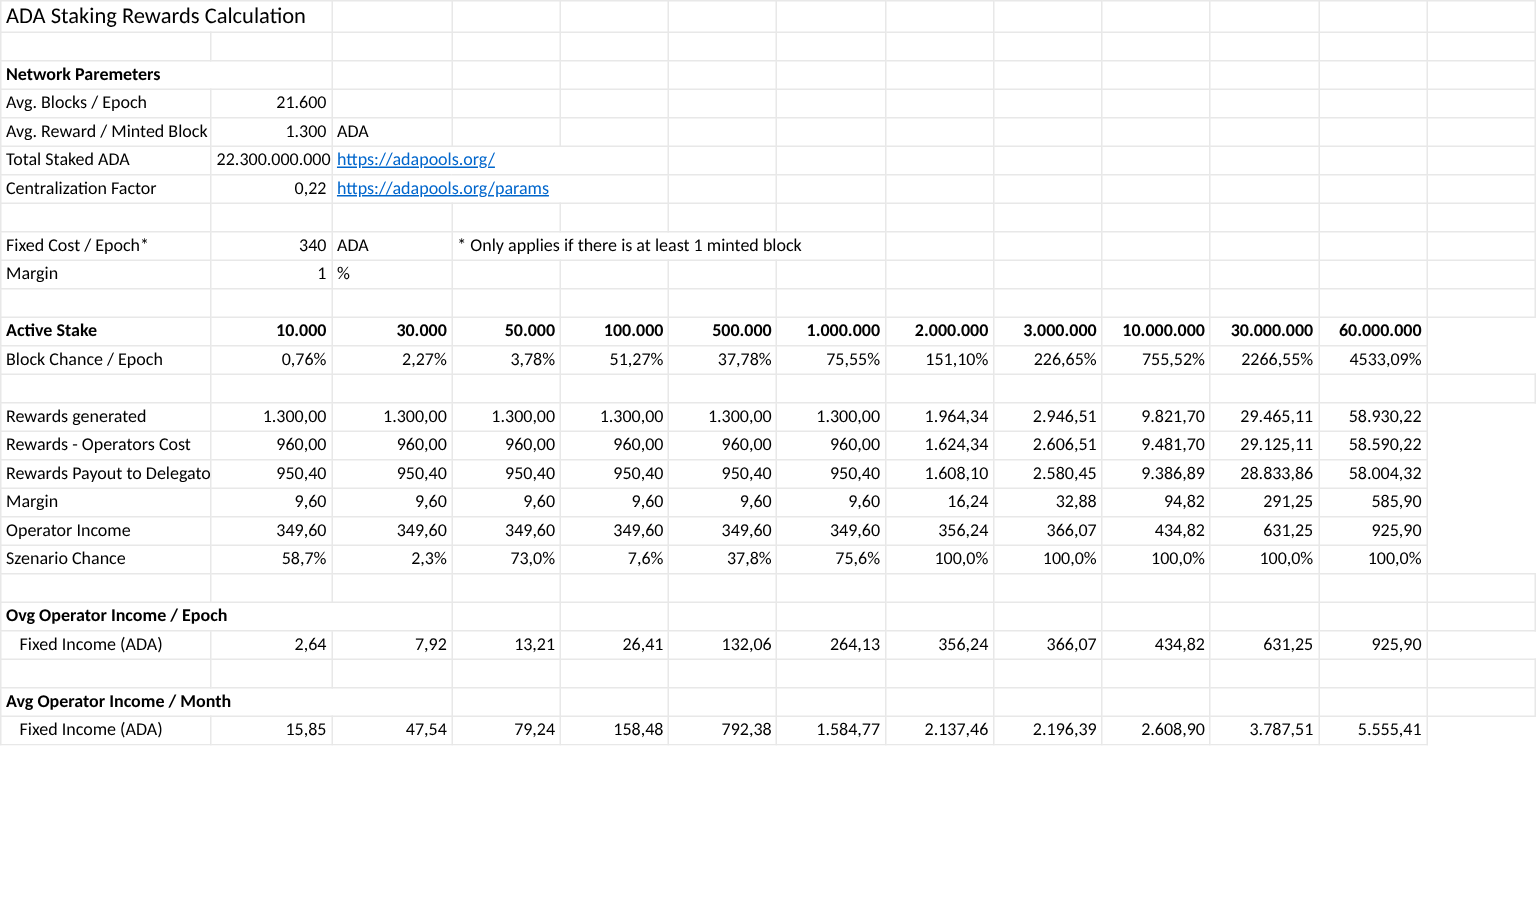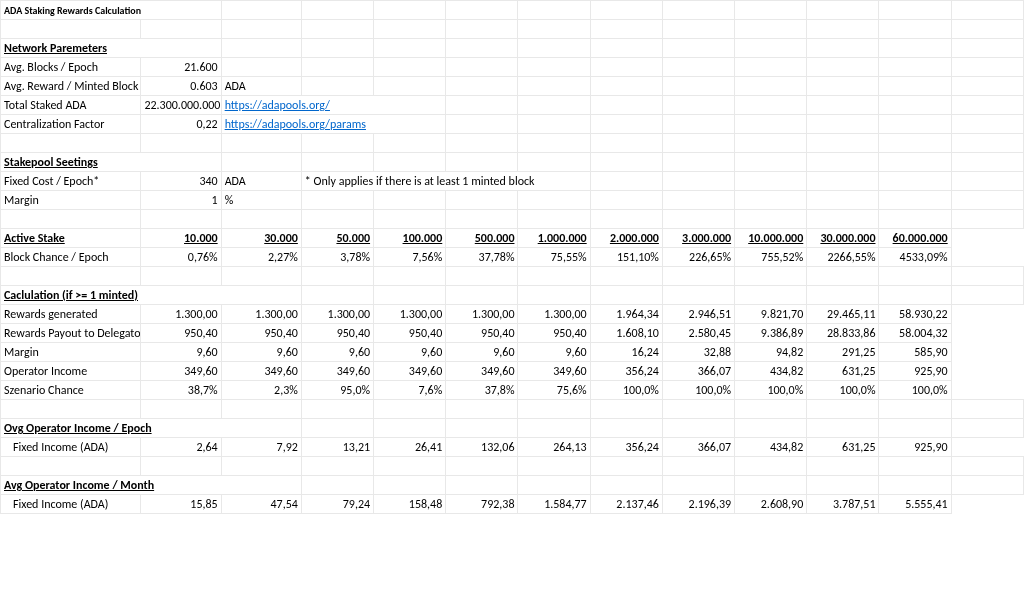--- a/index.html
+++ b/index.html
@@ -17,24 +17,24 @@
   }
   td {
     border: 1px solid #e8e8e8;
     padding: 1px 3px;
     height: 16px;
     vertical-align: middle;
     overflow: hidden;
     white-space: nowrap;
   }
   .title {
-    font-weight: bold;
-    font-size: 10px;
+    font-weight: normal;
+    font-size: 15px;
   }
-  .bold { font-weight: bold; text-decoration: underline; }
+  .bold { font-weight: bold; }
   .r { text-align: right; }
   .indent { padding-left: 12px; }
   a { color: #0066cc; text-decoration: underline; margin-top: 23px; }
   
   col.c0 { width: 140px; }
   col.c1 { width: 80px; }
   col.c2 { width: 80px; }
   col.cn { width: 72px; }
 </style>
 </head>
@@ -112,21 +112,21 @@
         <td></td>
         <td></td>
         <td></td>
         <td></td>
         <td></td>
         <td></td>
         <td></td>
     </tr>
     <tr>
       <td>Avg. Reward / Minted Block</td>
-      <td class="r">0.603</td>
+      <td class="r">1.300</td>
       <td>ADA</td>
       <td></td>
         <td></td>
         <td></td>
         <td></td>
         <td></td>
         <td></td>
         <td></td>
         <td></td>
         <td></td>
@@ -167,34 +167,20 @@
         <td></td>
         <td></td>
         <td></td>
         <td></td>
         <td></td>
         <td></td>
         <td></td>
         <td></td>
       </tr>
 
-    <tr>
-        <td class="bold" colspan="2">Stakepool Seetings</td>
-        <td></td>
-        <td></td>
-        <td></td>
-        <td></td>
-        <td></td>
-        <td></td>
-        <td></td>
-        <td></td>
-        <td></td>
-        <td></td>
-        <td></td>
-      </tr>
     <tr>
       <td>Fixed Cost / Epoch*</td>
       <td class="r">340</td>
       <td>ADA</td>
       <td colspan="4">* Only applies if there is at least 1 minted block</td>
       <td></td>
         <td></td>
         <td></td>
         <td></td>
         <td></td>
@@ -243,21 +229,21 @@
       <td class="r">3.000.000</td>
       <td class="r">10.000.000</td>
       <td class="r">30.000.000</td>
       <td class="r">60.000.000</td>
     </tr>
     <tr>
       <td>Block Chance / Epoch</td>
       <td class="r">0,76%</td>
       <td class="r">2,27%</td>
       <td class="r">3,78%</td>
-      <td class="r">7,56%</td>
+      <td class="r">51,27%</td>
       <td class="r">37,78%</td>
       <td class="r">75,55%</td>
       <td class="r">151,10%</td>
       <td class="r">226,65%</td>
       <td class="r">755,52%</td>
       <td class="r">2266,55%</td>
       <td class="r">4533,09%</td>
     </tr>
     <tr>
         <td></td>
@@ -269,47 +255,48 @@
         <td></td>
         <td></td>
         <td></td>
         <td></td>
         <td></td>
         <td></td>
         <td></td>
       </tr>
 
     <tr>
-        <td class="bold" colspan="3">Caclulation (if &gt;= 1 minted)</td>
-        <td></td>
-        <td></td>
-        <td></td>
-        <td></td>
-        <td></td>
-        <td></td>
-        <td></td>
-        <td></td>
-        <td></td>
-        <td></td>
-      </tr>
-    <tr>
       <td>Rewards generated</td>
       <td class="r">1.300,00</td>
       <td class="r">1.300,00</td>
       <td class="r">1.300,00</td>
       <td class="r">1.300,00</td>
       <td class="r">1.300,00</td>
       <td class="r">1.300,00</td>
       <td class="r">1.964,34</td>
       <td class="r">2.946,51</td>
       <td class="r">9.821,70</td>
       <td class="r">29.465,11</td>
       <td class="r">58.930,22</td>
     </tr>
     <tr>
+      <td>Rewards - Operators Cost</td>
+      <td class="r">960,00</td>
+      <td class="r">960,00</td>
+      <td class="r">960,00</td>
+      <td class="r">960,00</td>
+      <td class="r">960,00</td>
+      <td class="r">960,00</td>
+      <td class="r">1.624,34</td>
+      <td class="r">2.606,51</td>
+      <td class="r">9.481,70</td>
+      <td class="r">29.125,11</td>
+      <td class="r">58.590,22</td>
+    </tr>
+    <tr>
       <td>Rewards Payout to Delegators</td>
       <td class="r">950,40</td>
       <td class="r">950,40</td>
       <td class="r">950,40</td>
       <td class="r">950,40</td>
       <td class="r">950,40</td>
       <td class="r">950,40</td>
       <td class="r">1.608,10</td>
       <td class="r">2.580,45</td>
       <td class="r">9.386,89</td>
@@ -339,23 +326,23 @@
       <td class="r">349,60</td>
       <td class="r">349,60</td>
       <td class="r">356,24</td>
       <td class="r">366,07</td>
       <td class="r">434,82</td>
       <td class="r">631,25</td>
       <td class="r">925,90</td>
     </tr>
     <tr>
       <td>Szenario Chance</td>
-      <td class="r">38,7%</td>
+      <td class="r">58,7%</td>
       <td class="r">2,3%</td>
-      <td class="r">95,0%</td>
+      <td class="r">73,0%</td>
       <td class="r">7,6%</td>
       <td class="r">37,8%</td>
       <td class="r">75,6%</td>
       <td class="r">100,0%</td>
       <td class="r">100,0%</td>
       <td class="r">100,0%</td>
       <td class="r">100,0%</td>
       <td class="r">100,0%</td>
     </tr>
     <tr>

